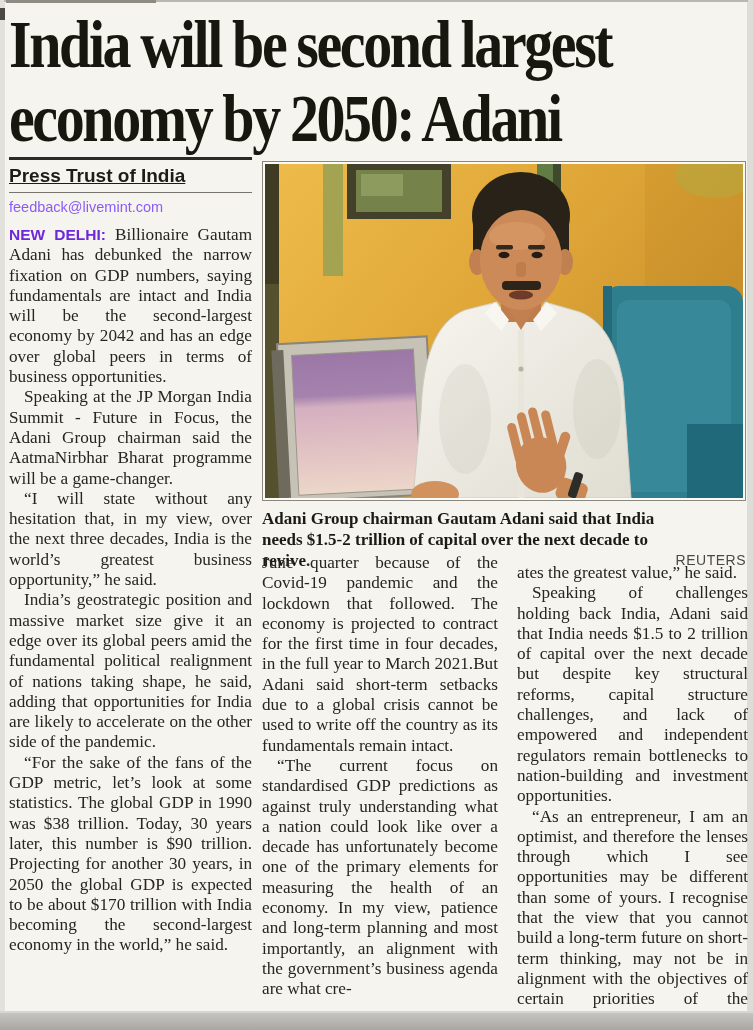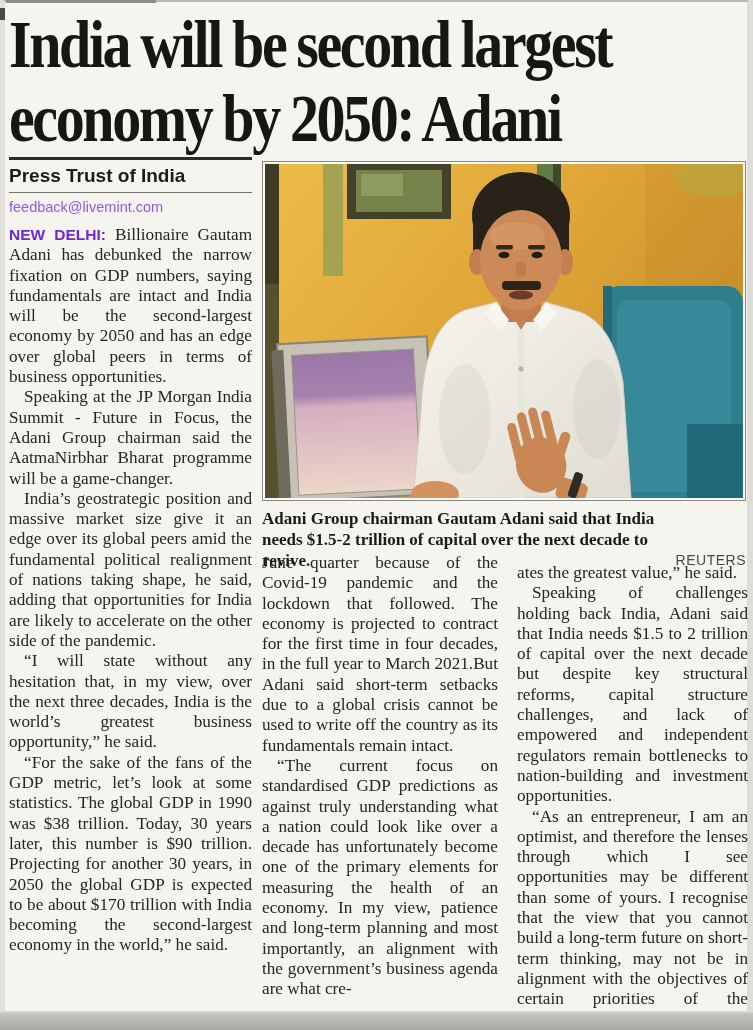--- a/index.html
+++ b/index.html
@@ -18,21 +18,21 @@
   
   .headline{position:absolute;left:9px;top:8px;width:740px;margin:0;font-weight:700;color:#17170f;
     font-size:58px;line-height:64px;letter-spacing:-2.4px;word-spacing:-1px;white-space:nowrap;
     transform:scaleY(1.16);transform-origin:top left;}
   .hl-line{display:block;}
 
   
   .left-col{position:absolute;left:9px;top:157px;width:243px;}
   .rule-thick{height:3px;background:#2b2a24;margin-bottom:4px;}
   .rule-thin{height:1px;background:#76746c;margin-top:4px;}
-  .byline{font-family:"Liberation Sans","DejaVu Sans",sans-serif;font-weight:700;font-size:19px;line-height:24px;color:#1d1d18;}
+  .byline{font-family:"Liberation Sans","DejaVu Sans",sans-serif;font-weight:700;font-size:19px;line-height:24px;color:#1d1d18;text-decoration:underline;}
   .email{font-family:"Liberation Sans","DejaVu Sans",sans-serif;font-size:14.5px;line-height:18px;color:#8b5cf6;margin-top:5px;}
 
   
   .col-text{font-size:17.2px;line-height:20.3px;text-align:justify;hyphens:auto;-webkit-hyphens:auto;color:#26251e;}
   .left-col .col-text{margin-top:9px;}
   .col-text p{margin:0;}
   .col-text p.indent{text-indent:15px;}
   .lead{font-family:"Liberation Sans","DejaVu Sans",sans-serif;font-weight:700;font-size:15.5px;color:#6d28d9;}
   .italic{}
   .mid-col{position:absolute;left:262px;top:553px;width:236px;}
@@ -61,24 +61,24 @@
     <span class="hl-line">India will be second largest</span>
     <span class="hl-line">economy by 2050: Adani</span>
   </h1>
 
   <div class="left-col">
     <div class="rule-thick"></div>
     <div class="byline">Press Trust of India</div>
     <div class="rule-thin"></div>
     <div class="email">feedback@livemint.com</div>
     <div class="col-text">
-        <p><span class="lead">NEW DELHI: </span><span>Billionaire Gautam Adani has debunked the narrow fixation on GDP numbers, saying fundamentals are intact and India will be the second-largest economy by 2050 and has an edge over global peers in terms of business opportunities.</span></p>
+        <p><span class="lead">NEW DELHI: </span><span>Billionaire Gautam Adani has debunked the narrow fixation on GDP numbers, saying fundamentals are intact and India will be the second-largest economy by 2042 and has an edge over global peers in terms of business opportunities.</span></p>
         <p class="indent"><span>Speaking at the JP Morgan India Summit - Future in Focus, the Adani Group chairman said the </span><span class="italic">AatmaNirbhar</span><span> Bharat programme will be a game-changer.</span></p>
+        <p class="indent"><span>“I will state without any hesitation that, in my view, over the next three decades, India is the world’s greatest business opportunity,” he said.</span></p>
         <p class="indent"><span>India’s geostrategic position and massive market size give it an edge over its global peers amid the fundamental political realignment of nations taking shape, he said, adding that opportunities for India are likely to accelerate on the other side of the pandemic.</span></p>
-        <p class="indent"><span>“I will state without any hesitation that, in my view, over the next three decades, India is the world’s greatest business opportunity,” he said.</span></p>
         <p class="indent"><span>“For the sake of the fans of the GDP metric, let’s look at some statistics. The global GDP in 1990 was $38 trillion. Today, 30 years later, this number is $90 trillion. Projecting for another 30 years, in 2050 the global GDP is expected to be about $170 trillion with India becoming the second-largest economy in the world,” he said.</span></p>
       </div>
   </div>
 
   <figure class="photo-block">
     <div class="photo">
       <svg viewBox="0 0 478 334" preserveAspectRatio="none">
         <defs>
           <linearGradient id="wallGrad" x1="0" y1="0" x2="1" y2="0.55">
             <stop offset="0" stop-color="#eebc4a"></stop>

